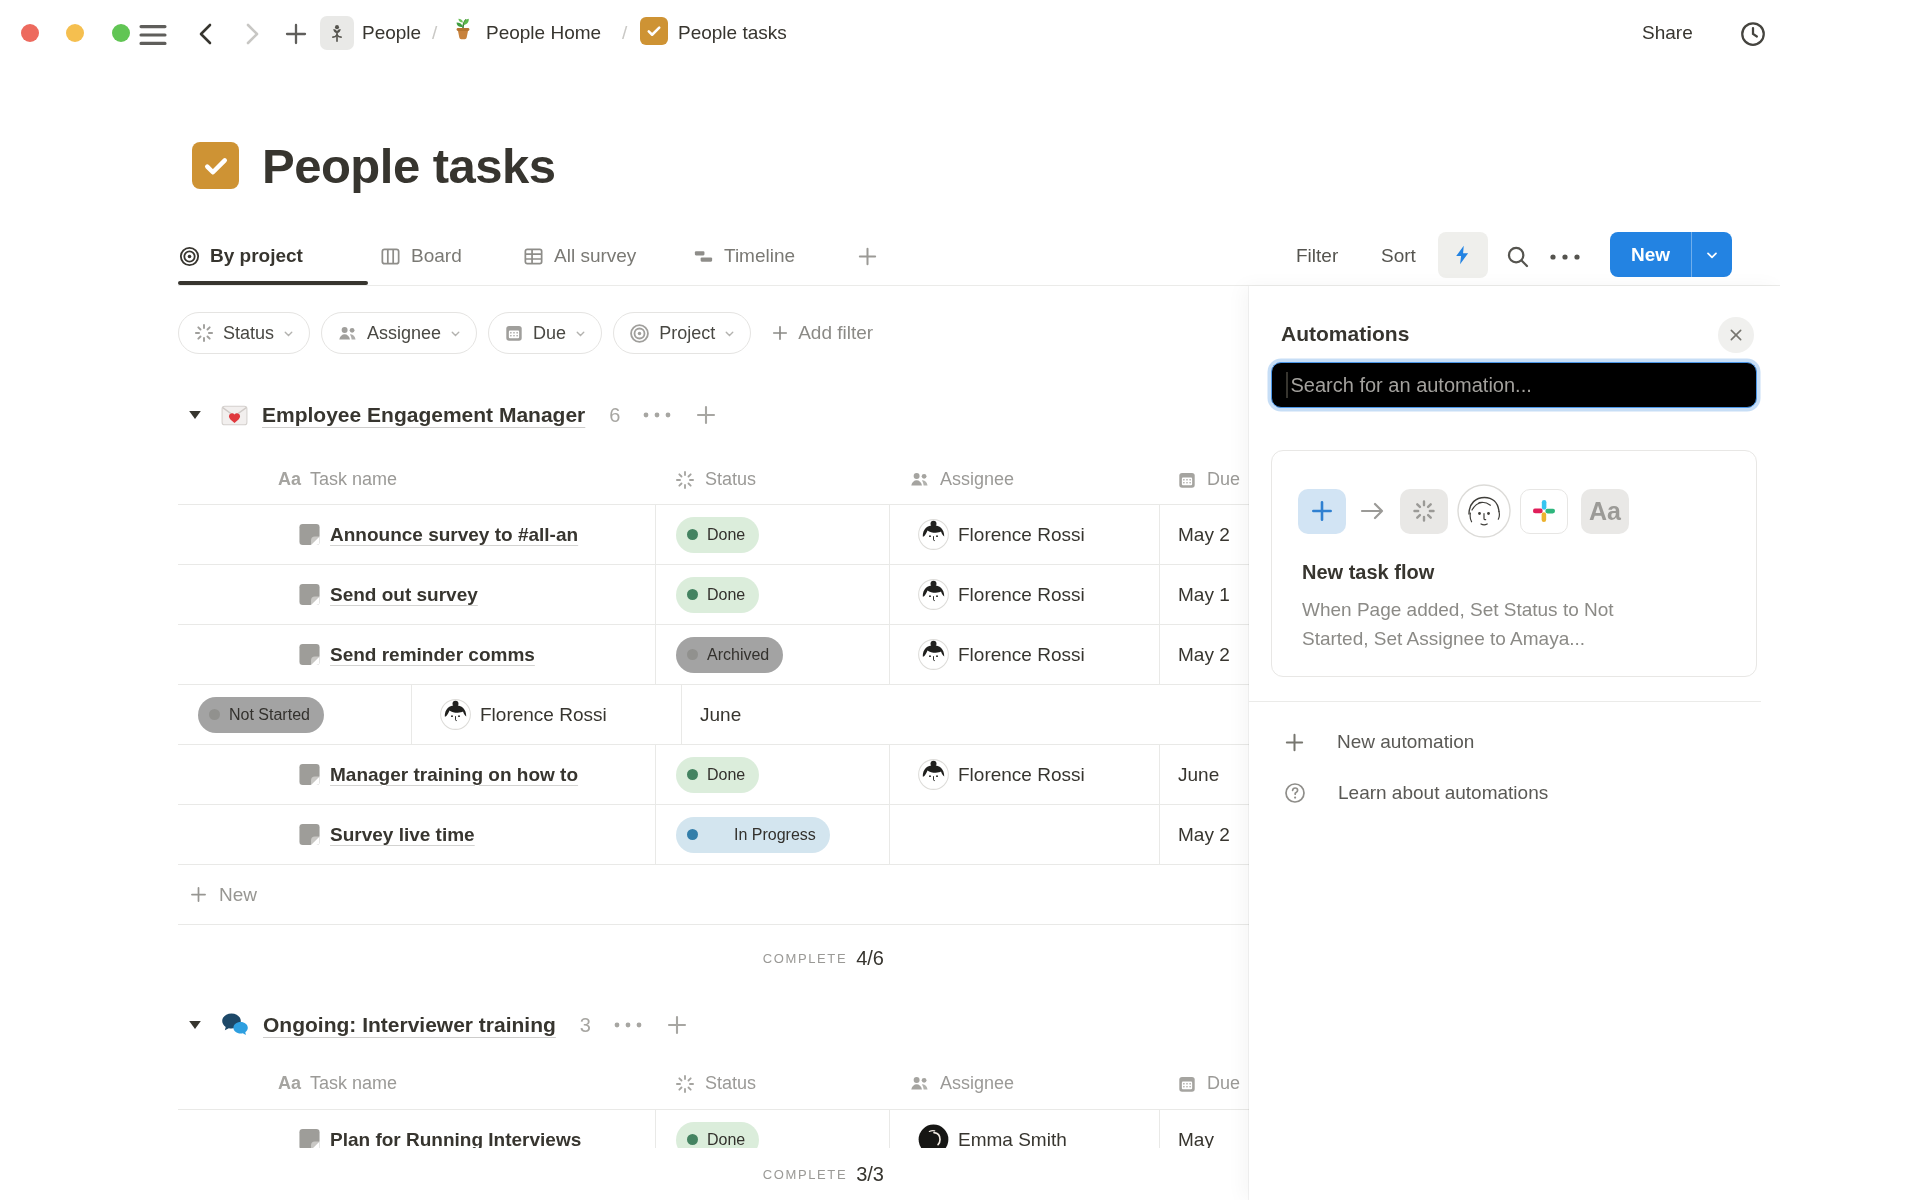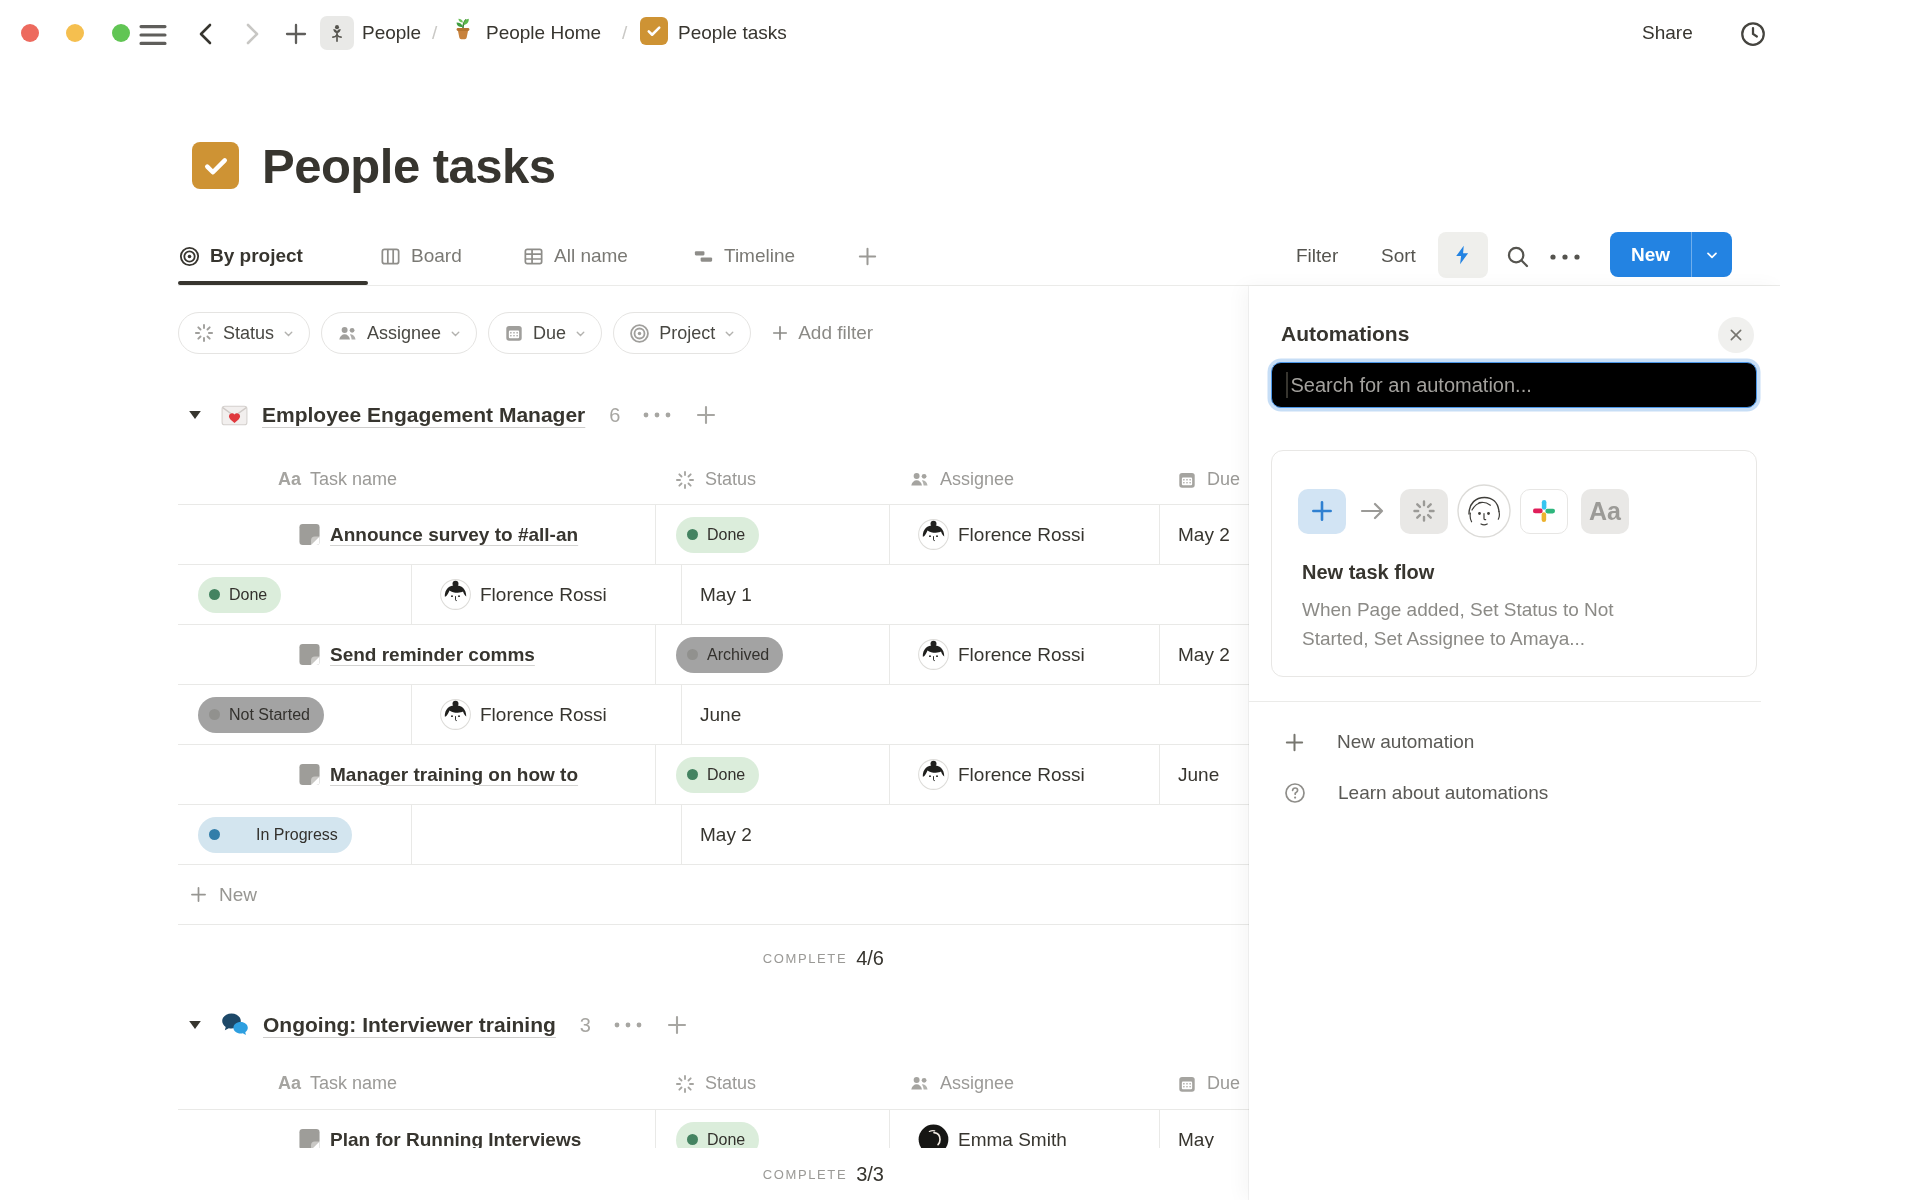--- a/index.html
+++ b/index.html
@@ -218,21 +218,21 @@
     </span>
     <span>Board</span>
   </div>
   <div class="abs tab inactive" style="left:522px;">
     <span>
       <svg width="23" height="23" viewBox="0 0 24 24" fill="none" stroke="#8e8d89" stroke-width="1.8">
         <rect x="3.5" y="4.5" width="17" height="15" rx="2"></rect>
           <path d="M3.5 9.6h17M3.5 14.6h17M10.5 4.5v15"></path>
       </svg>
     </span>
-    <span>All name</span>
+    <span>All survey</span>
   </div>
   <div class="abs tab inactive" style="left:692px;">
     <span>
       <svg width="23" height="23" viewBox="0 0 24 24">
           <rect x="3" y="6.5" width="10" height="4.4" rx="1.2" fill="#8e8d89"></rect>
           <rect x="9" y="13" width="12" height="4.4" rx="1.2" fill="#8e8d89"></rect>
         </svg>
     </span>
     <span>Timeline</span>
   </div>
@@ -422,20 +422,28 @@
           <circle cx="11.6" cy="16.6" r="0.9" fill="#20201e"></circle>
           <circle cx="18.4" cy="16.6" r="0.9" fill="#20201e"></circle>
           <path d="M15 17v3.2c0 .5.5.9 1 .7" stroke="#20201e" stroke-width="0.9" fill="none" stroke-linecap="round"></path>
         </svg>
       <span class="aname">Florence Rossi</span>
     </div>
     <div class="cell c-due">May 2</div>
   </div>
 
   <div class="abs trow" style="top:565px;">
+    <div class="cell c-name">
+      <svg width="23" height="23" viewBox="0 0 24 24">
+          <rect x="1.5" y="1" width="21" height="22" rx="3.4" fill="#9e9d99"></rect>
+          <path d="M13.2 23L22.5 13.7V19.6a3.4 3.4 0 0 1-3.4 3.4z" fill="#fff"></path>
+          <path d="M13.6 22.6l8.6-8.6h-4.6a4 4 0 0 0-4 4z" fill="#c9c8c5"></path>
+        </svg>
+      <span class="tname">Send out survey</span>
+    </div>
     <div class="cell c-status">
         <span class="pill green">
           <span class="dot"></span>
           <span>Done</span>
         </span>
       </div>
     <div class="cell c-assignee">
       <svg width="31" height="31" viewBox="0 0 30 30">
           <circle cx="15" cy="15" r="14.4" fill="#fff" stroke="#dddcd9"></circle>
           <circle cx="15" cy="4.6" r="2.9" fill="#20201e"></circle>
@@ -522,20 +530,28 @@
           <circle cx="11.6" cy="16.6" r="0.9" fill="#20201e"></circle>
           <circle cx="18.4" cy="16.6" r="0.9" fill="#20201e"></circle>
           <path d="M15 17v3.2c0 .5.5.9 1 .7" stroke="#20201e" stroke-width="0.9" fill="none" stroke-linecap="round"></path>
         </svg>
       <span class="aname">Florence Rossi</span>
     </div>
     <div class="cell c-due">June</div>
   </div>
 
   <div class="abs trow" style="top:805px;">
+    <div class="cell c-name">
+      <svg width="23" height="23" viewBox="0 0 24 24">
+          <rect x="1.5" y="1" width="21" height="22" rx="3.4" fill="#9e9d99"></rect>
+          <path d="M13.2 23L22.5 13.7V19.6a3.4 3.4 0 0 1-3.4 3.4z" fill="#fff"></path>
+          <path d="M13.6 22.6l8.6-8.6h-4.6a4 4 0 0 0-4 4z" fill="#c9c8c5"></path>
+        </svg>
+      <span class="tname">Survey live time</span>
+    </div>
     <div class="cell c-status">
         <span class="pill blue">
           <span class="dot"></span>
           <span>In Progress</span>
         </span>
       </div>
     <div class="cell c-assignee"></div>
     <div class="cell c-due">May 2</div>
   </div>
 

